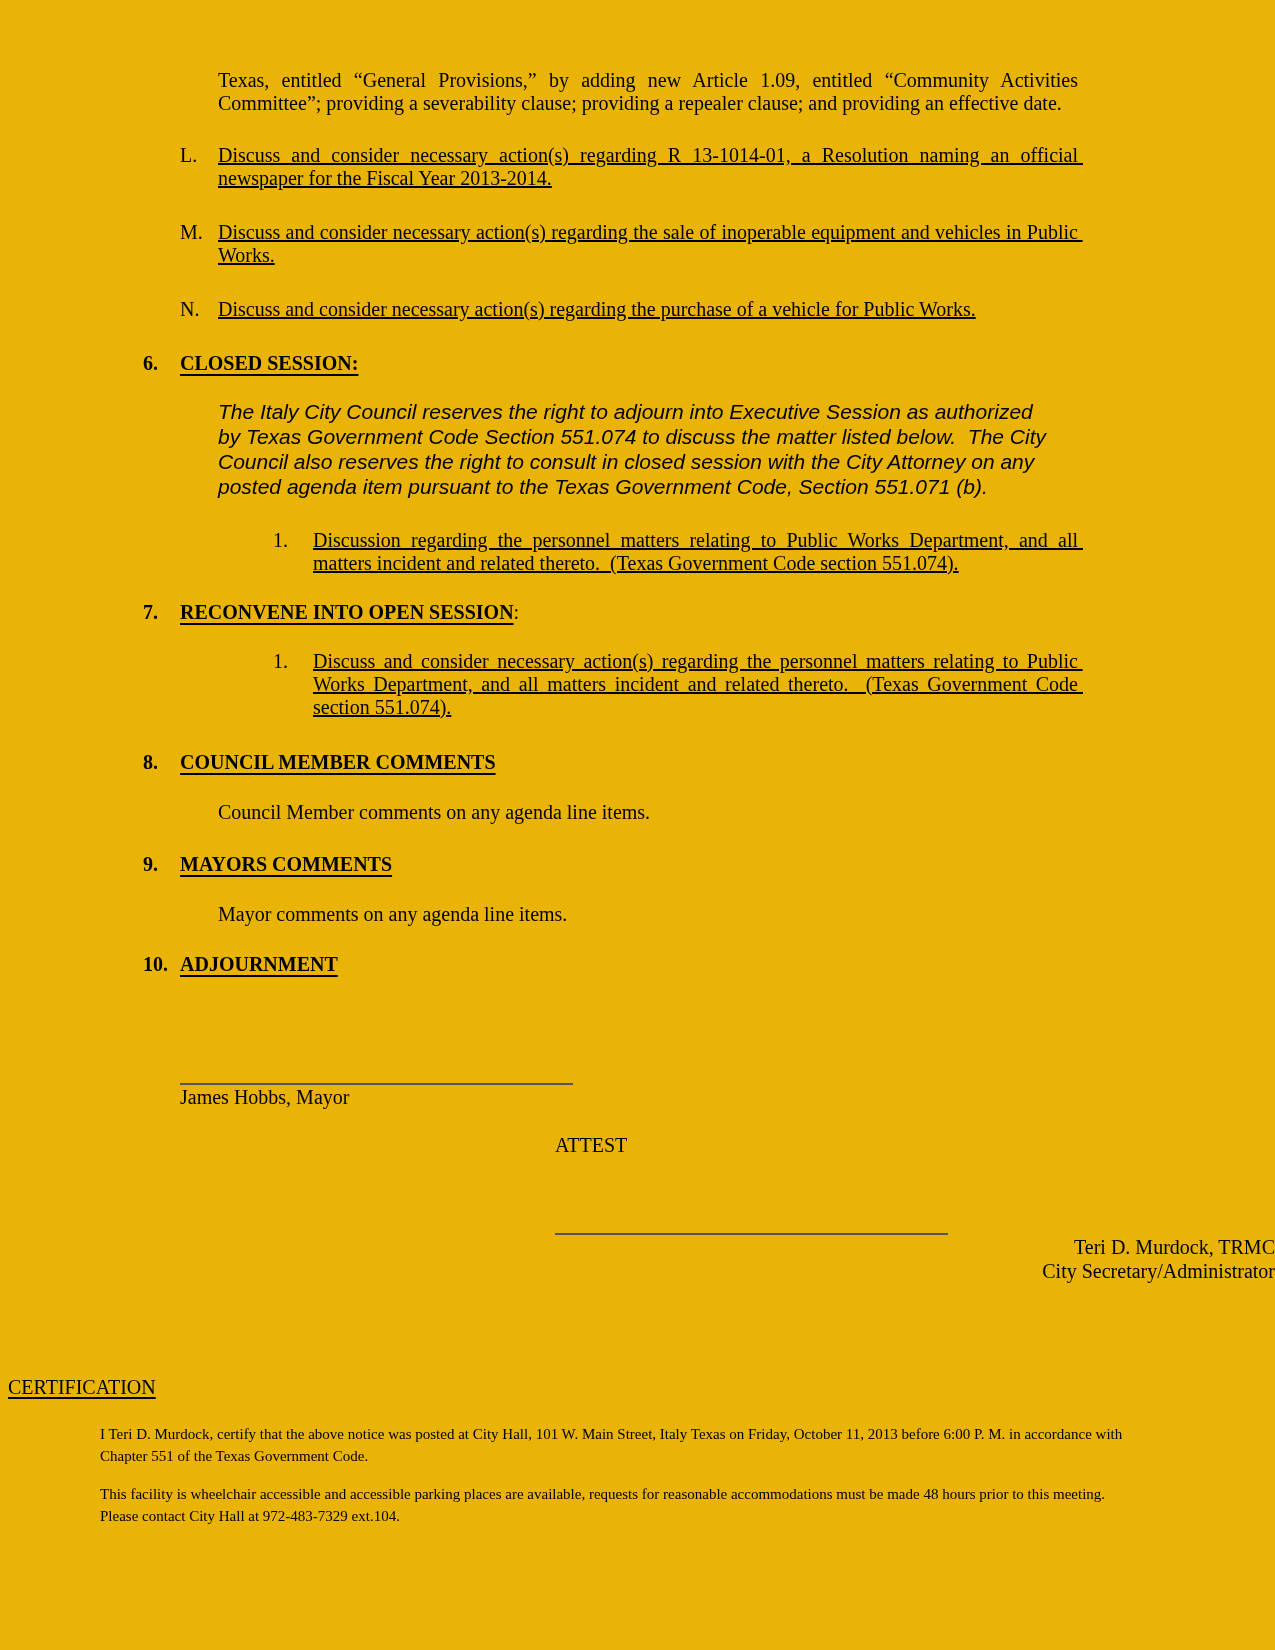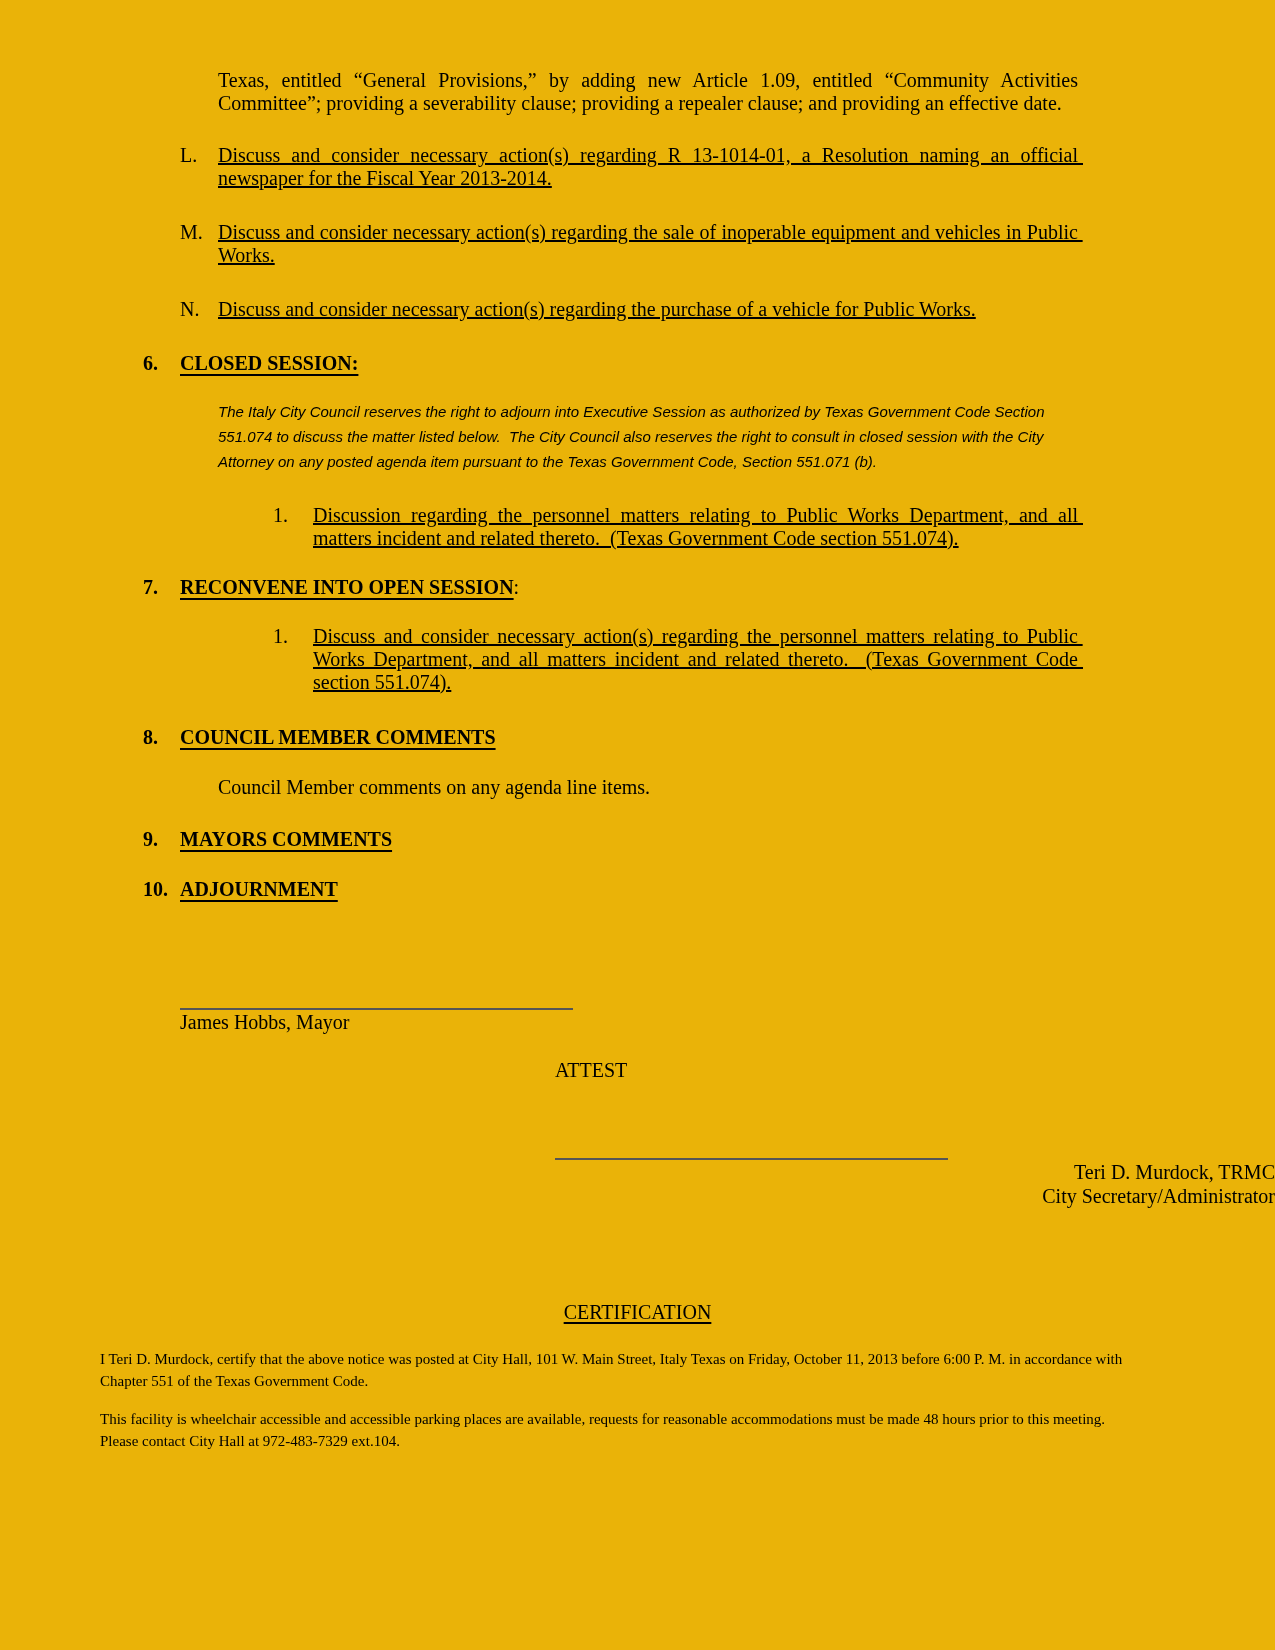--- a/index.html
+++ b/index.html
@@ -43,44 +43,45 @@
     text-decoration-thickness: 2px;
     text-underline-offset: 4px;
   }
   .sect .scolon { font-weight: normal; text-decoration: none; }
   .notice {
     margin-left: 218px;
     width: 840px;
     margin-top: 24px;
     font-family: "Liberation Sans", sans-serif;
     font-style: italic;
-    font-size: 15px;
+    font-size: 21px;
     line-height: 25px;
   }
   .body-indent { margin-left: 218px; width: 860px; }
   .mt29 { margin-top: 29px; }
   .mt31 { margin-top: 31px; }
   .mt30 { margin-top: 30px; }
   .mt26 { margin-top: 26px; }
   .mt32 { margin-top: 32px; }
   .mt27 { margin-top: 27px; }
   .sigline {
     height: 0;
     border-bottom: 2px solid #555555;
   }
   .sigline.mayor { margin-left: 180px; width: 393px; margin-top: 107px; }
   .sigline.secretary { margin-left: 555px; width: 393px; margin-top: 76px; }
   .mayor-name { margin-left: 180px; margin-top: 1px; }
   .attest { margin-left: 555px; margin-top: 25px; }
   .secretary-block { margin-left: 555px; line-height: 24px; text-align: right; }
   .cert-heading {
     margin-top: 93px;
-    text-align: center;
+    text-align: left;
     text-decoration: underline;
     text-underline-offset: 3px;
+    padding-left: 8px;
   }
   .cert-para {
     margin-left: 100px;
     width: 1045px;
     font-size: 15px;
     line-height: 22px;
     white-space: pre-wrap;
   }
   .cert-para.first { margin-top: 24px; }
   .cert-para.second { margin-top: 16px; }
@@ -135,20 +136,21 @@
     <span class="stitle">COUNCIL MEMBER COMMENTS</span>
   </div>
 
   <div class="para body-indent mt27">Council Member comments on any agenda line items.</div>
 
   <div class="sect mt29">
     <span class="snum">9.</span>
     <span class="stitle">MAYORS COMMENTS</span>
   </div>
 
+  <div class="para body-indent mt27">Mayor comments on any agenda line items.</div>
 
   <div class="sect mt27">
     <span class="snum">10.</span>
     <span class="stitle">ADJOURNMENT</span>
   </div>
 
   <div class="sigline mayor"></div>
   <div class="para mayor-name">James Hobbs, Mayor</div>
 
   <div class="para attest">ATTEST</div>

